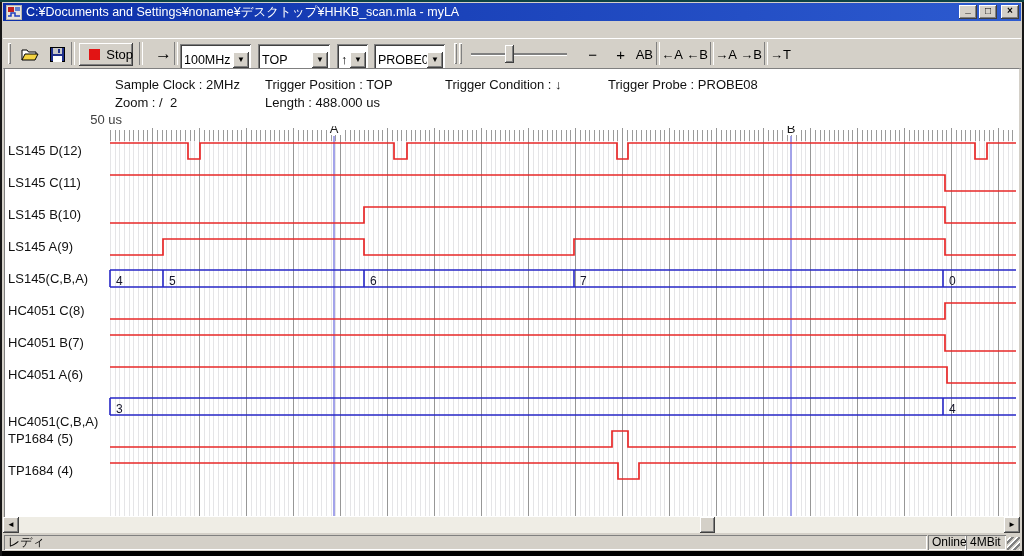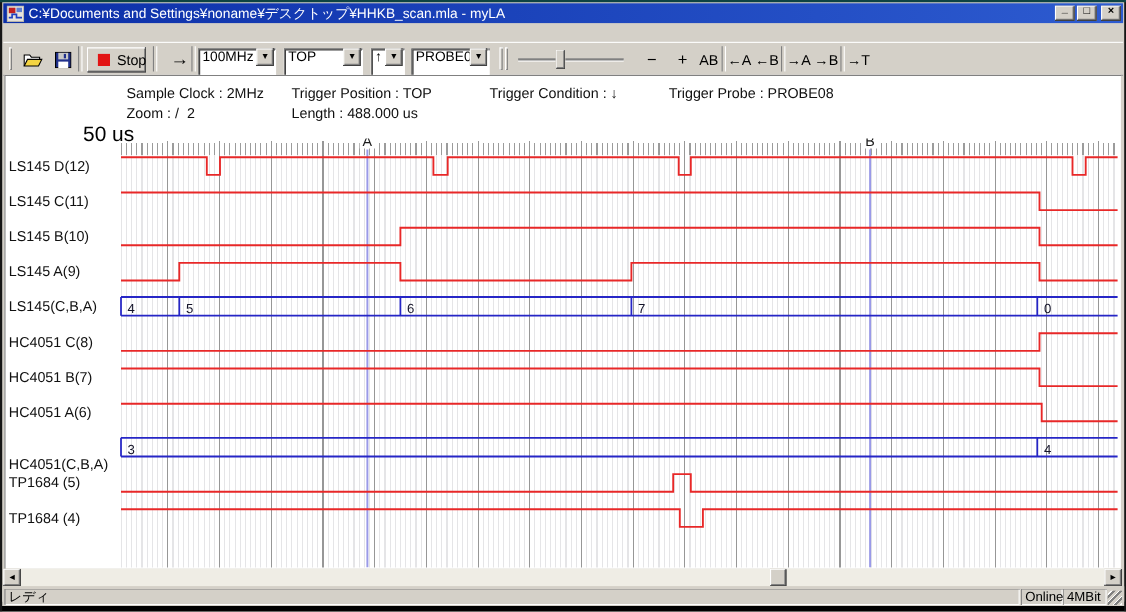--- a/index.html
+++ b/index.html
@@ -21,33 +21,33 @@
   .menu-item{padding:1px 7px;white-space:pre;}
   
   .toolbar{left:3px;top:38px;width:1018px;height:29px;border-top:1px solid #fff;border-bottom:1px solid #9a9a9a;}
   .tb{position:absolute;top:4px;height:22px;display:flex;align-items:center;justify-content:flex-end;font-size:13px;color:#000;}
   .tb-grip{top:4px;width:3px;height:21px;background:#d4d0c8;
     box-shadow:inset 1px 1px #fff, inset -1px -1px #808080;}
   .tb-sep{top:3px;width:2px;height:23px;border-left:1px solid #808080;border-right:1px solid #fff;}
   .tb-btn-raised{background:#d4d0c8;box-shadow:inset -1px -1px #404040, inset 1px 1px #fff, inset -2px -2px #808080;}
   .stop-square{width:11px;height:11px;background:#e21414;margin-right:6px;}
   .combo{top:5px;height:32px;background:#fff;box-shadow:inset 1px 1px #808080, inset -1px -1px #fff, inset 2px 2px #404040;
-    display:flex;align-items:flex-start;}
+    display:flex;align-items:center;}
   .combo-text{flex:1;font-size:12.5px;padding-left:4px;white-space:nowrap;overflow:hidden;}
   .combo-arrow{width:16px;height:16px;margin-right:2px;background:#d4d0c8;text-align:center;line-height:16px;font-size:8px;
     box-shadow:inset -1px -1px #404040, inset 1px 1px #fff, inset -2px -2px #808080;}
   .slider-track{top:14px;height:2px;background:#808080;box-shadow:0 1px #fff;}
   .slider-thumb{top:6px;width:9px;height:18px;background:#d4d0c8;
     box-shadow:inset -1px -1px #404040, inset 1px 1px #fff, inset -2px -2px #808080;}
   .arrow-run{font-size:17px;font-weight:bold;}
   
   .client{left:4px;top:68px;width:1015px;height:449px;background:#fff;
     box-shadow:inset 1px 1px #808080;}
   .info-span{position:absolute;font-size:13px;color:#111;white-space:pre;}
-  .time-label{position:absolute;left:58px;top:112px;width:64px;text-align:right;font-size:19px;color:#000000;}
+  .time-label{position:absolute;left:58px;top:112px;width:64px;text-align:right;font-size:13px;color:#404040;}
   .chlabel{position:absolute;left:8px;height:16px;font-size:13px;color:#111;white-space:nowrap;}
   #wave-svg{position:absolute;left:106px;top:126px;}
   
   .hscroll{left:3px;top:517px;width:1017px;height:16px;background:#efede5;}
   .sb-btn{position:absolute;top:0;width:16px;height:16px;background:#d4d0c8;text-align:center;line-height:15px;font-size:8px;color:#000;
     box-shadow:inset -1px -1px #404040, inset 1px 1px #fff, inset -2px -2px #808080;}
   .sb-thumb{position:absolute;top:0;left:697px;width:15px;height:16px;background:#d4d0c8;
     box-shadow:inset -1px -1px #404040, inset 1px 1px #fff, inset -2px -2px #808080;}
   
   .statusbar{left:2px;top:533px;width:1020px;height:14px;background:#d4d0c8;font-size:12px;}

